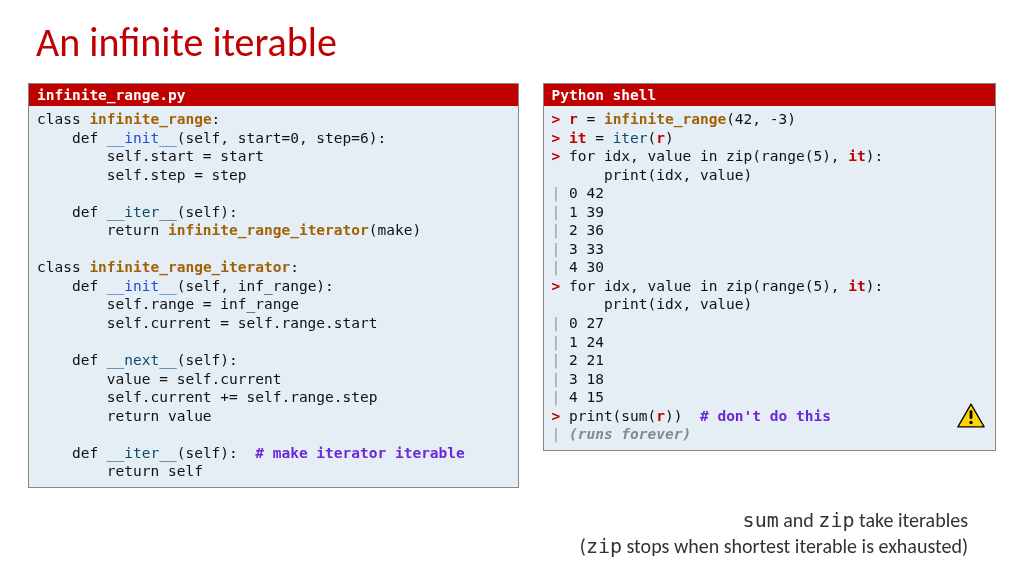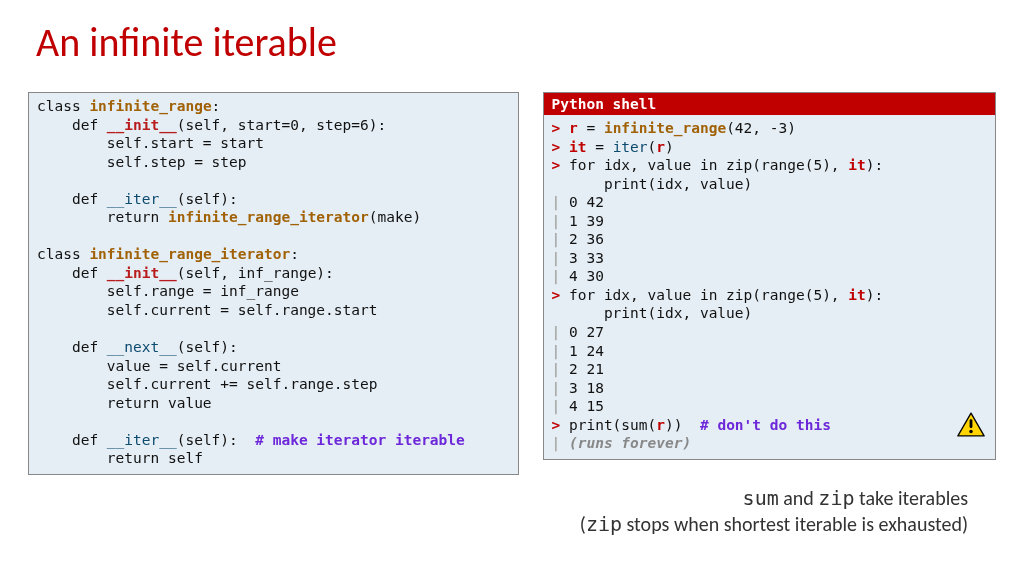--- a/index.html
+++ b/index.html
@@ -8,21 +8,21 @@
     height: 576px;
     background: #fff;
     font-family: Calibri, Arial, sans-serif;
     overflow: hidden;
   }
   .slide { padding: 18px 28px 0 28px; }
   h1.title {
     color: #c00000;
     font-size: 40px;
     font-weight: 400;
-    margin-bottom: 25px;
+    margin-bottom: 16px;
     margin-left: 8px;
   }
   .panels {
     display: flex;
     gap: 24px;
     align-items: flex-start;
   }
   .panel {
     border: 1px solid #888;
     background: #e5eef5;
@@ -41,52 +41,53 @@
     font-family: Consolas, Menlo, monospace;
     font-size: 14.5px;
     line-height: 1.28;
     padding: 4px 8px 6px 8px;
     white-space: pre;
     color: #111;
   }
   .kw { font-weight: normal; }
   .cls { color: #a16207; font-weight: bold; }
   .dunder { color: #0c4a6e; font-weight: normal; }
-  .dundera { color: #b91c1c; font-weight: bold; }
+  .dundera { color: #1d4ed8; font-weight: normal; }
   .cmt { color: #6d28d9; font-weight: bold; }
   .cmti { color: #888; font-style: italic; font-weight: bold; }
   .prp { color: #c00000; font-weight: bold; }
   .bar { color: #aaa; font-weight: bold; }
   .it { color: #c00000; font-weight: bold; }
   .warn-icon {
     position: absolute;
     right: 10px;
     bottom: 22px;
     width: 28px;
     height: 25px;
   }
   .footer {
-    margin-top: 10px;
+    margin-top: 19px;
     text-align: right;
     font-size: 20px;
     color: #333;
     line-height: 1.3;
     padding-right: 28px;
   }
   .footer .mono { font-family: Consolas, Menlo, monospace; }
 </style>
 </head>
 <body>
 
 <div class="slide">
   <h1 class="title">An infinite iterable</h1>
 
   <div class="panels">
 
     <div class="panel left">
+      <div class="panel-header">infinite_range.py</div>
 <div class="codeblock"><span class="kw">class </span><span class="cls">infinite_range</span><span class="kw">:</span>
 <span class="kw">    def </span><span class="dundera">__init__</span><span class="kw">(self, start=0, step=6):</span>
 <span class="kw">        self.start = start</span>
 <span class="kw">        self.step = step</span>
 
 <span class="kw">    def </span><span class="dunder">__iter__</span><span class="kw">(self):</span>
 <span class="kw">        return </span><span class="cls">infinite_range_iterator</span><span class="kw">(make)</span>
 
 <span class="kw">class </span><span class="cls">infinite_range_iterator</span><span class="kw">:</span>
 <span class="kw">    def </span><span class="dundera">__init__</span><span class="kw">(self, inf_range):</span>

